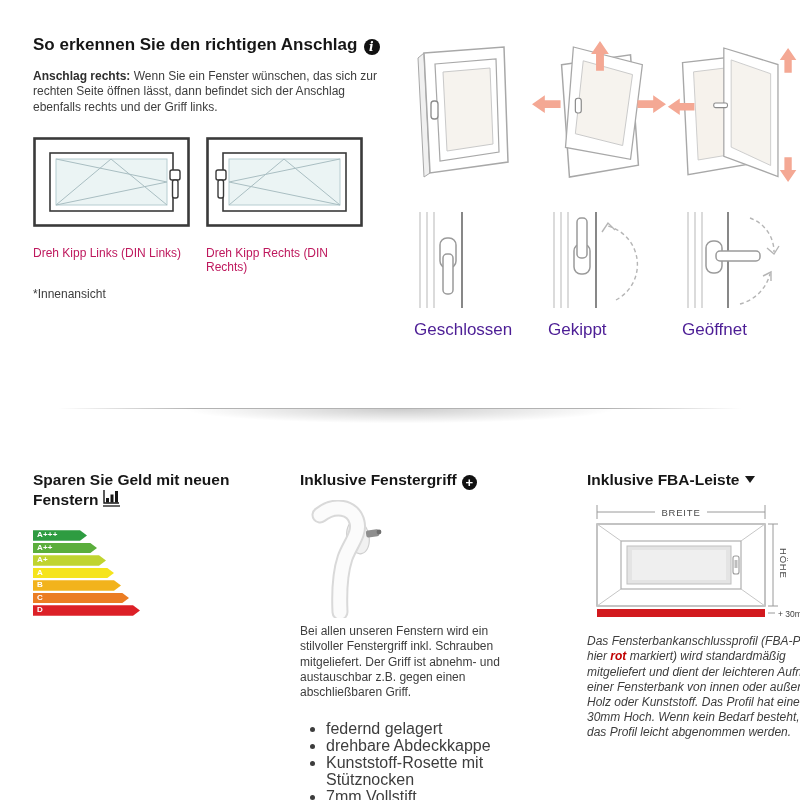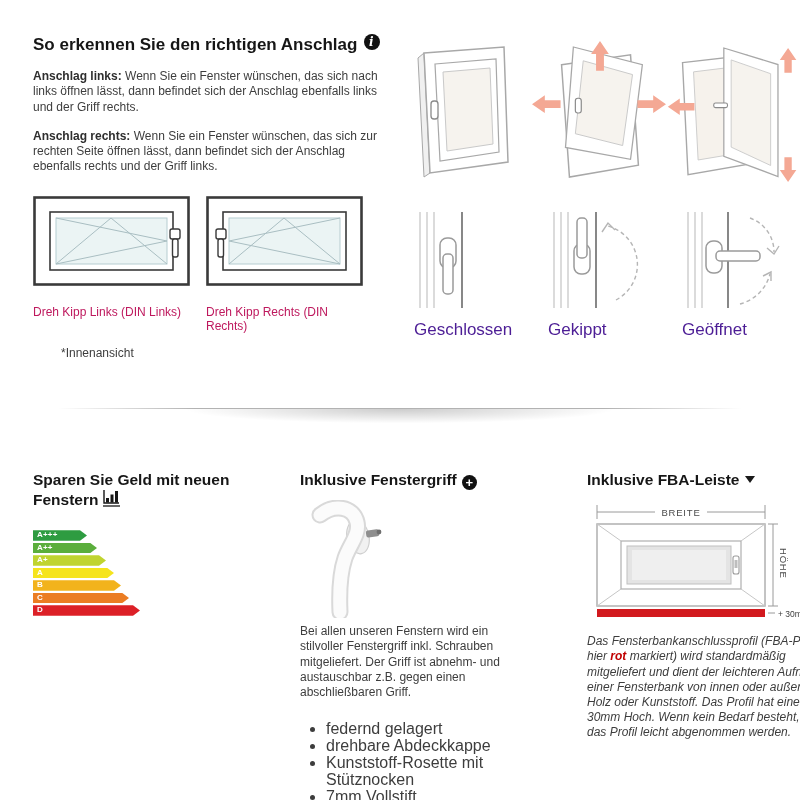--- a/index.html
+++ b/index.html
@@ -8,34 +8,34 @@
     width:800px; height:800px; position:relative; overflow:hidden;
     font-family:"Liberation Sans","DejaVu Sans",sans-serif;
     color:#3d3d3d;
   }
   .abs { position:absolute; }
 
   
   .anschlag { left:33px; top:34px; width:362px; }
   .anschlag h1 {
     font-size:17px; font-weight:bold; color:#161616; line-height:1.25;
-    display:flex; align-items:flex-start; gap:7px;
+    display:flex; align-items:flex-end; gap:7px;
   }
   .info-icon {
     width:16px; height:16px; border-radius:50%; background:#111; color:#fff;
     display:inline-flex; align-items:center; justify-content:center;
     font-family:"DejaVu Serif",serif; font-style:italic; font-weight:bold;
     font-size:12px; flex:0 0 auto; padding-right:2px;
   }
   .anschlag p { font-size:12px; line-height:15.2px; margin-top:14px; color:#3d3d3d; }
   .anschlag p b { color:#2e2e2e; }
   .din-row { display:flex; gap:16px; margin-top:22px; }
   .din-fig { width:157px; }
   .din-fig figcaption { font-size:12px; color:#be185d; margin-top:15px; }
-  .footnote { font-size:12px; color:#3d3d3d; margin-top:13px;margin-left:28px; }
+  .footnote { font-size:12px; color:#3d3d3d; margin-top:13px; }
 
   
   .states { left:398px; top:40px; width:402px; }
   .win-row { display:flex; }
   .win-item { width:134px; height:150px; display:flex; justify-content:center; }
   .handle-row { display:flex; margin-top:18px; }
   .handle-item { width:134px; height:104px; display:flex; justify-content:flex-start; padding-left:14px; }
   .state-labels { display:flex; margin-top:8px; }
   .state-labels span { width:134px; font-size:17px; color:#4c1d95; padding-left:16px; }
 
@@ -94,21 +94,20 @@
   .red-word { color:#c00000; font-weight:bold; }
 </style>
 </head>
 <body>
 
 <section class="abs anschlag">
   <h1>
     <span>So erkennen Sie den richtigen Anschlag</span>
     <span class="info-icon">i</span>
   </h1>
-  <p><b>Anschlag links:</b><span> Wenn Sie ein Fenster wünschen, das sich nach links öffnen lässt, dann befindet sich der Anschlag ebenfalls links und der Griff rechts.</span></p>
   <p><b>Anschlag rechts:</b><span> Wenn Sie ein Fenster wünschen, das sich zur rechten Seite öffnen lässt, dann befindet sich der Anschlag ebenfalls rechts und der Griff links.</span></p>
 
   <div class="din-row">
     <figure class="din-fig">
       <svg width="157" height="90" viewBox="0 0 157 90">
         <rect x="1.5" y="1.5" width="154" height="87" fill="#fff" stroke="#3a3a3a" stroke-width="2.6"></rect>
         <rect x="17" y="16" width="123" height="58" fill="#fff" stroke="#3a3a3a" stroke-width="1.6"></rect>
         <rect x="23" y="22" width="111" height="46" fill="#ebf4f4" stroke="#b6cdd1" stroke-width="1"></rect>
         <g stroke="#a9bec2" stroke-width="1" fill="none">
           <path d="M23,22 L134,45 M23,68 L134,45"></path>

